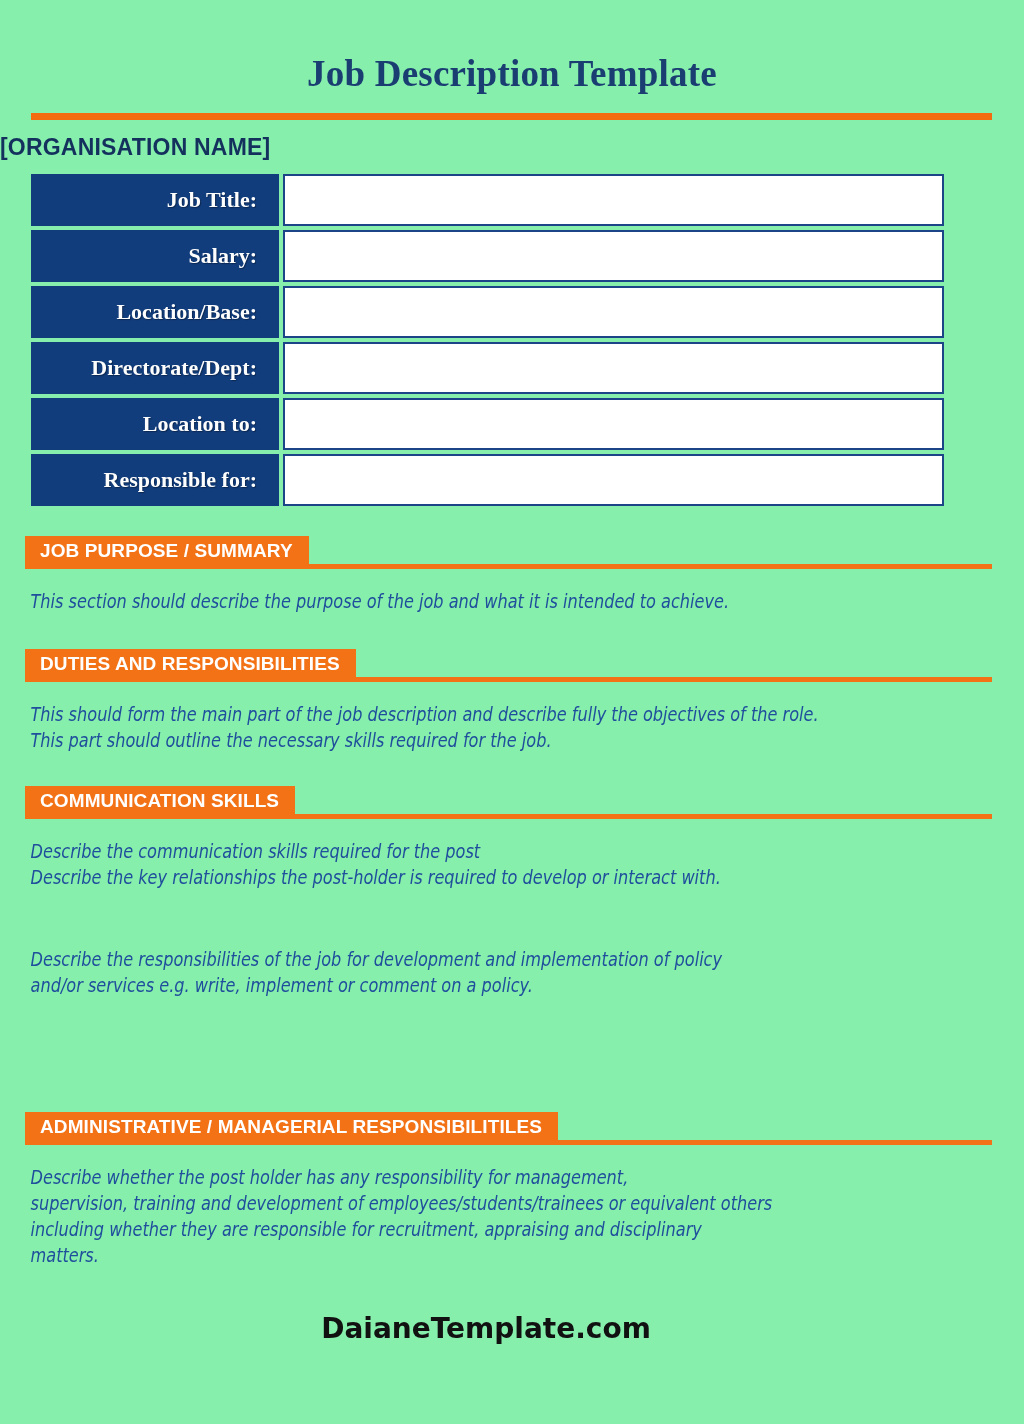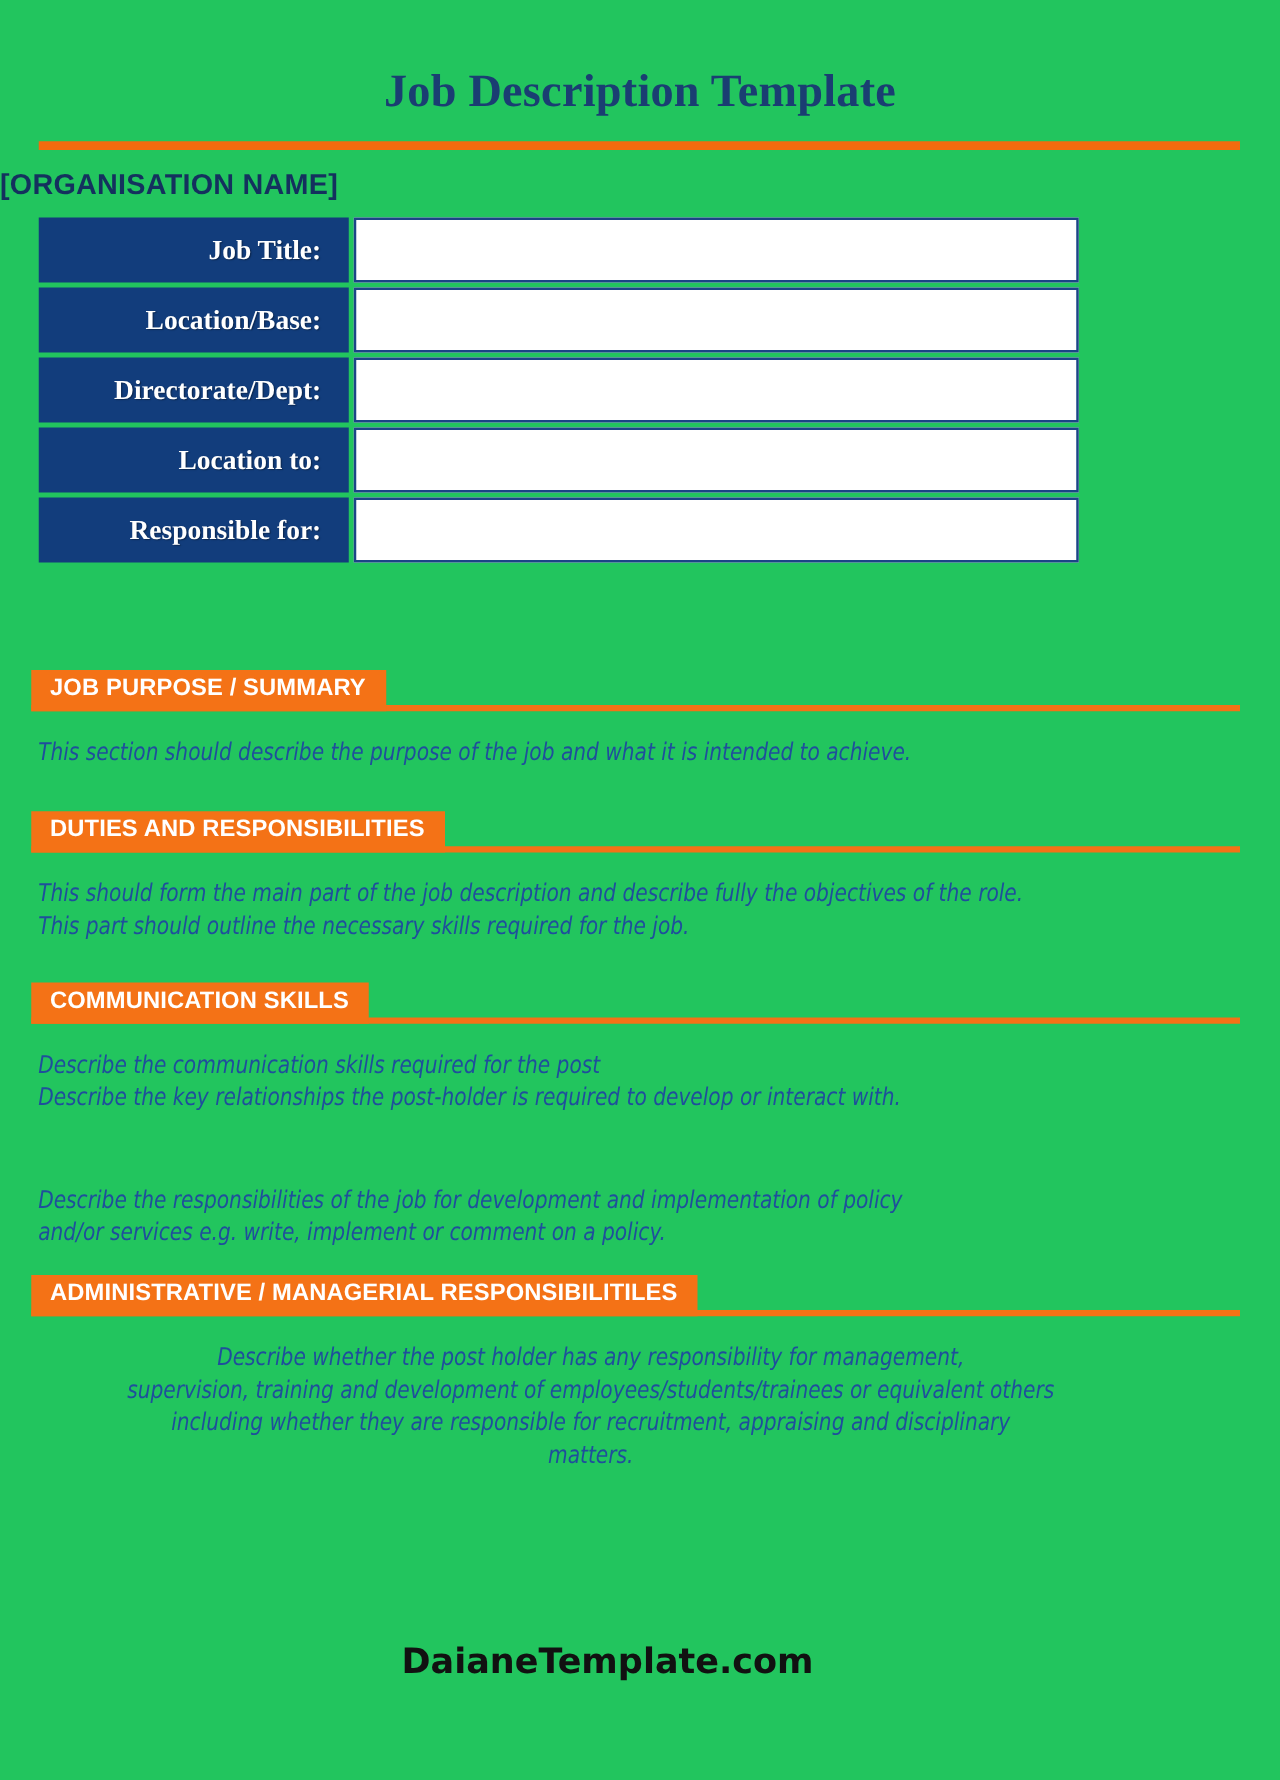--- a/index.html
+++ b/index.html
@@ -11,21 +11,21 @@
     width: 1024px;
     height: 1424px;
     position: relative;
     font-family: "Liberation Sans", sans-serif;
     overflow: hidden;
   }
 
   .page {
     position: absolute;
     inset: 0;
-    background: #22c55e;
+    background: #86efac;
   }
 
   
   .doc-title {
     position: absolute;
     top: 52px;
     left: 0;
     width: 1024px;
     text-align: center;
     font-family: "Liberation Serif", "DejaVu Serif", serif;
@@ -57,21 +57,21 @@
     font-size: 23px;
     letter-spacing: 0.2px;
     color: #14315E;
   }
 
   
   .info-table {
     position: absolute;
     top: 174px;
     left: 31px;
-    width: 832px;
+    width: 913px;
   }
   .info-row {
     display: flex;
     height: 52px;
     margin-bottom: 4px;
   }
   .info-row:last-child { margin-bottom: 0; }
   .info-label {
     width: 248px;
     background: #123D7C;
@@ -170,20 +170,24 @@
 
   <div class="org-name">[ORGANISATION NAME]</div>
 
   <div class="info-table">
 
     <div class="info-row">
       <div class="info-label">Job Title:</div>
       <div class="info-value"></div>
     </div>
 
+    <div class="info-row">
+      <div class="info-label">Salary:</div>
+      <div class="info-value"></div>
+    </div>
 
     <div class="info-row">
       <div class="info-label">Location/Base:</div>
       <div class="info-value"></div>
     </div>
 
     <div class="info-row">
       <div class="info-label">Directorate/Dept:</div>
       <div class="info-value"></div>
     </div>
@@ -232,21 +236,21 @@
     </div>
   </div>
 
   <div class="section" style="top:927px;">
     <div class="section-body">
       <span class="line">Describe the responsibilities of the job for development and implementation of policy</span>
       <span class="line">and/or services e.g. write, implement or comment on a policy.</span>
     </div>
   </div>
 
-  <div class="section" style="top:1020px;text-align:center;">
+  <div class="section" style="top:1112px;">
     <div class="section-head">
       <div class="rule"></div>
       <div class="tab">ADMINISTRATIVE / MANAGERIAL RESPONSIBILITILES</div>
     </div>
     <div class="section-body">
       <span class="line">Describe whether the post holder has any responsibility for management,</span>
       <span class="line">supervision, training and development of employees/students/trainees or equivalent others</span>
       <span class="line">including whether they are responsible for recruitment, appraising and disciplinary</span>
       <span class="line">matters.</span>
     </div>

